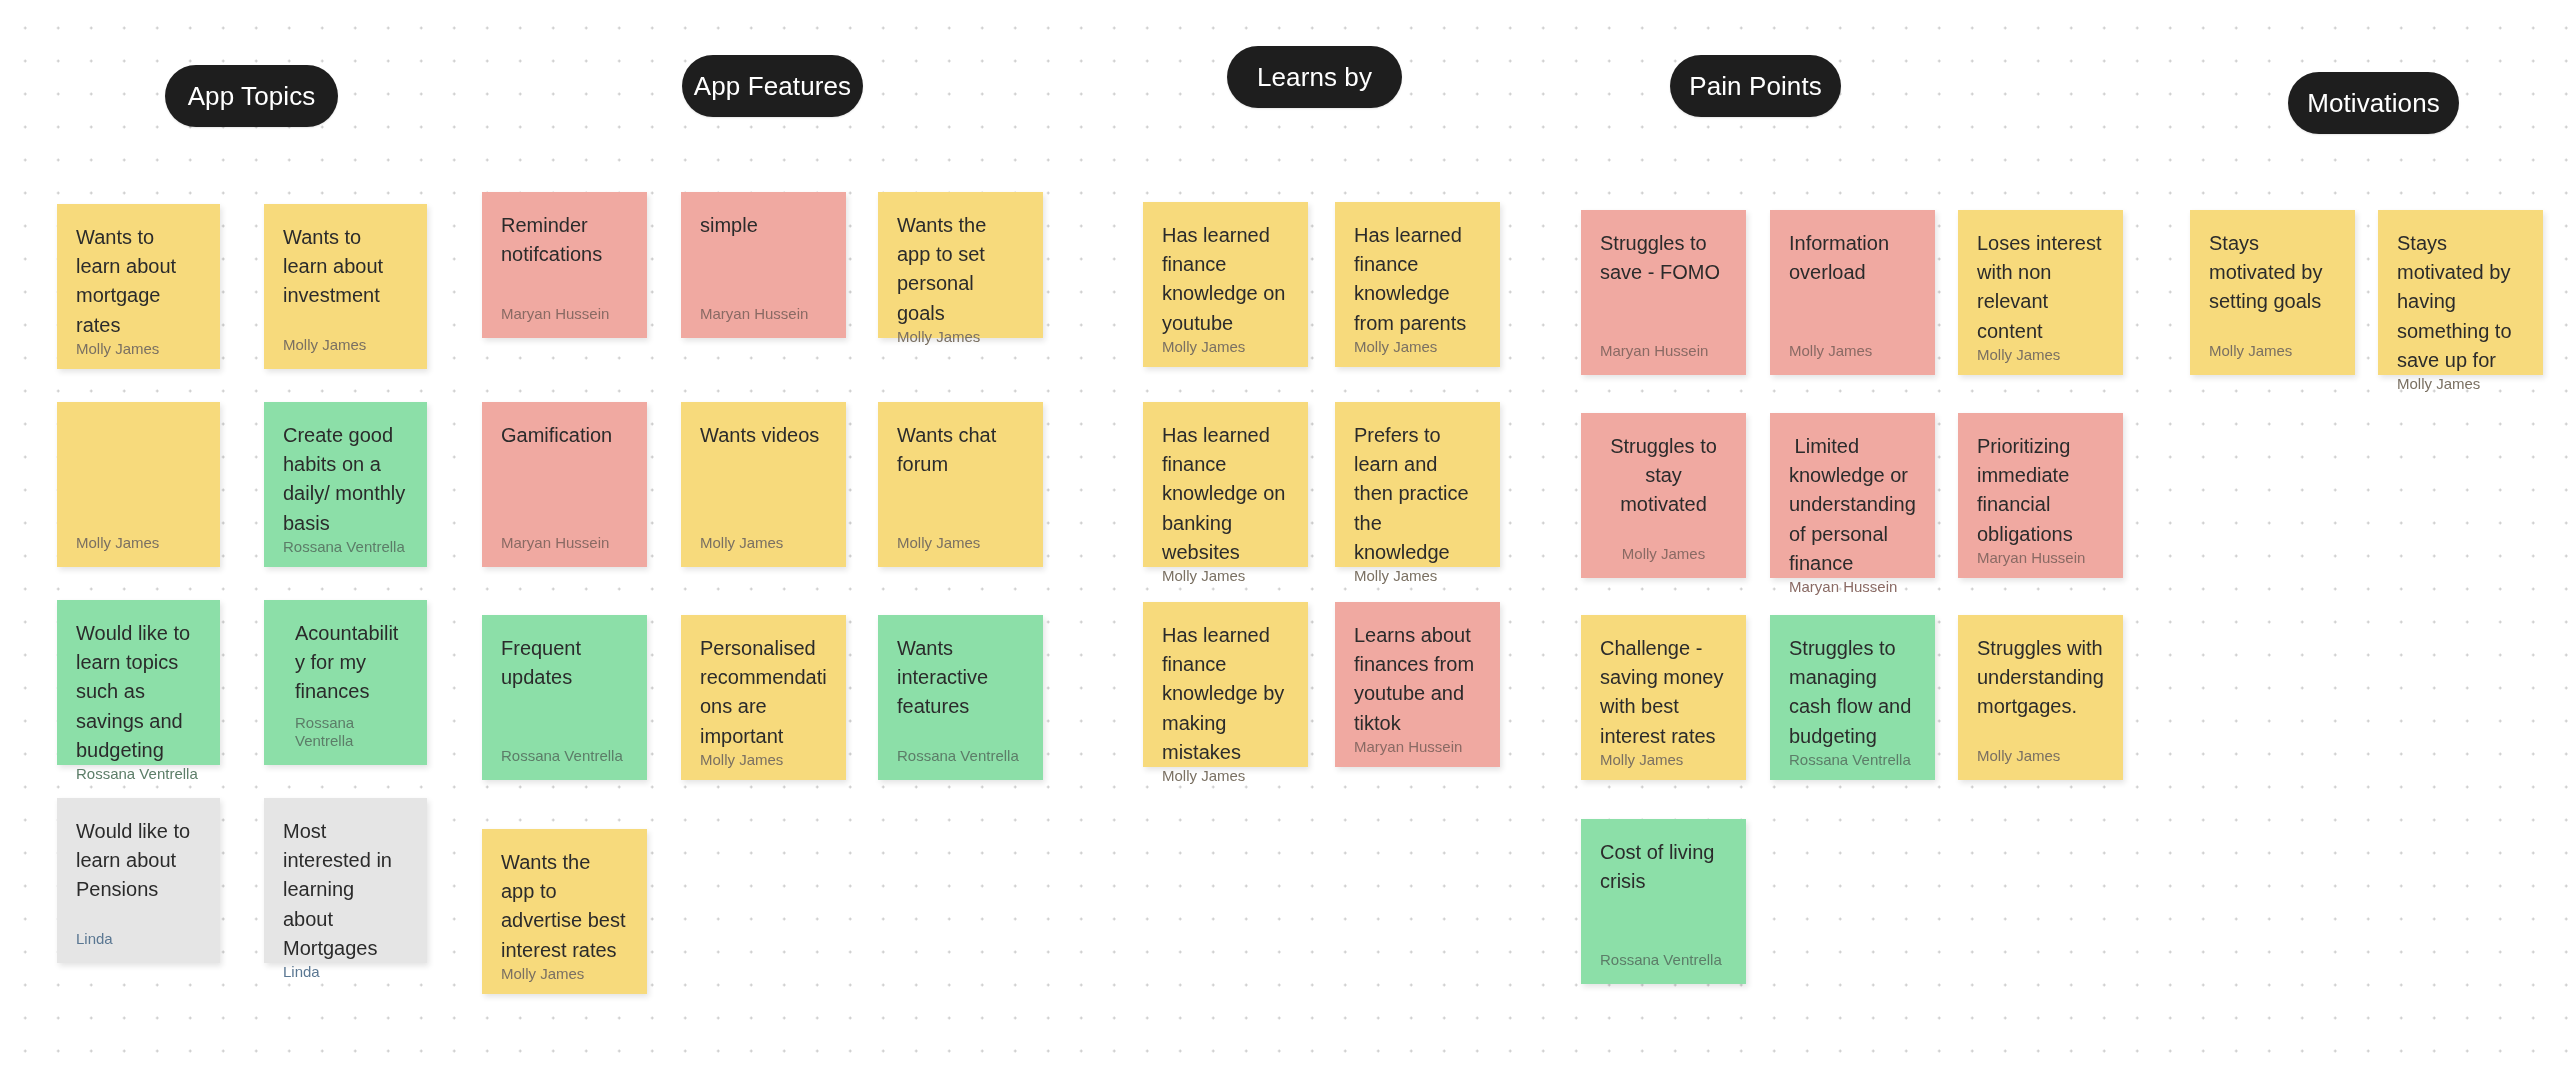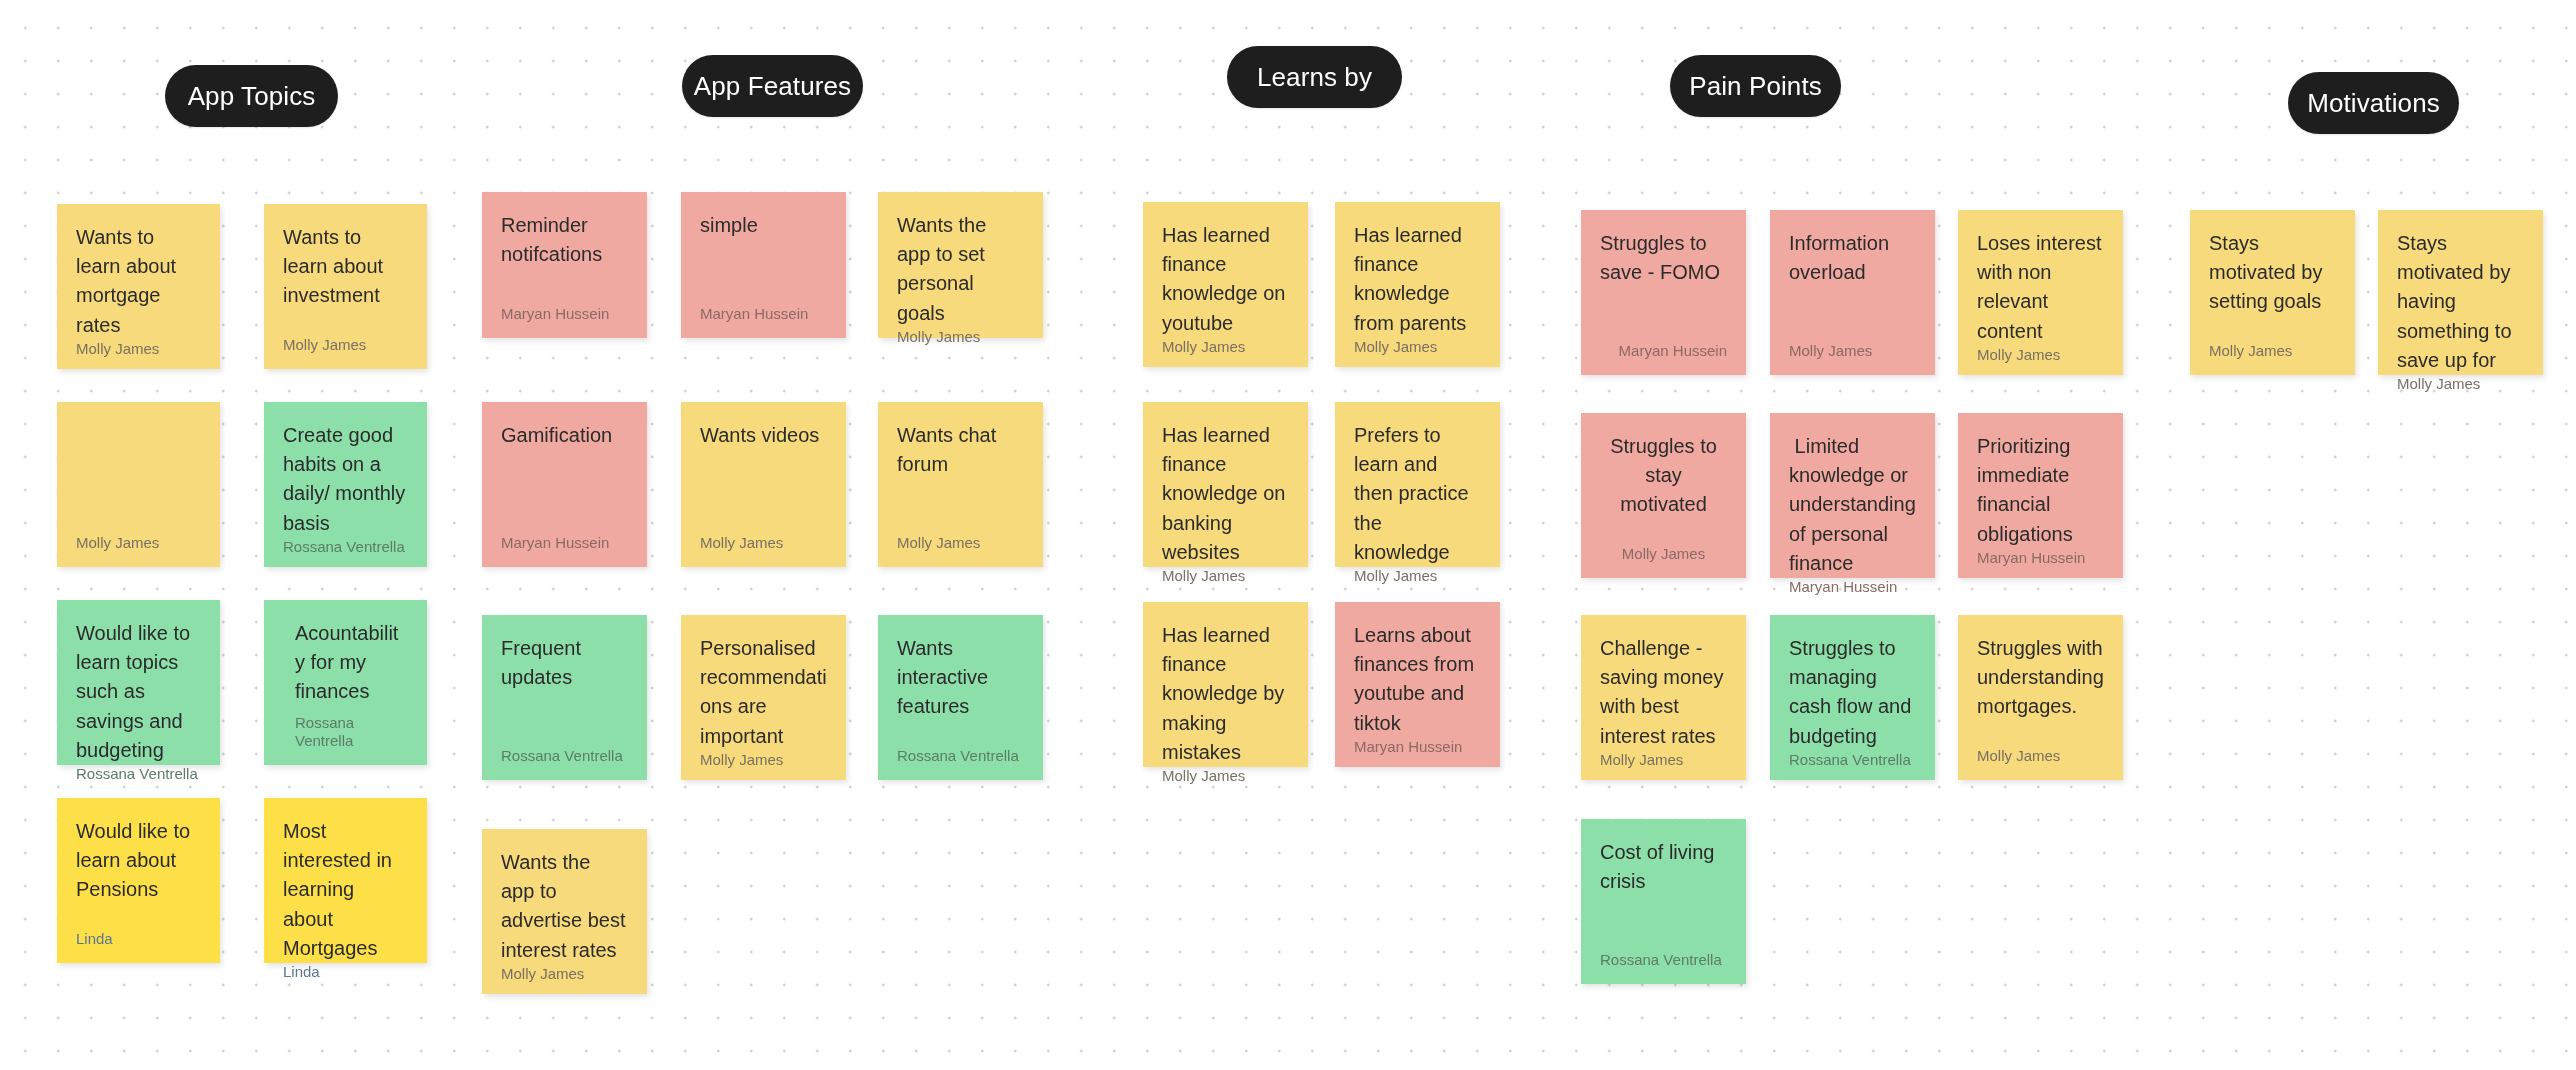--- a/index.html
+++ b/index.html
@@ -49,21 +49,21 @@
   }
   .note .author {
     font-size: 15px;
     line-height: 1.2;
     color: #7A7062;
     margin-top: auto;
   }
   .note.yellow  { background: #F7DA7C; }
   .note.red     { background: #F0A9A1; }
   .note.green   { background: #8CDFA8; }
-  .note.blue    { background: #fde047; }
+  .note.blue    { background: #e5e5e5; }
   .note.red   .author { color: #8A6A64; }
   .note.green .author { color: #5C7D68; }
   .note.blue  .author { color: #5A7792; }
 </style>
 </head>
 <body>
 
 <div id="board">
     <div class="pill" style="left: 165px; top: 65px; width: 173px; height: 62px;">
       <span>App Topics</span>
@@ -168,21 +168,21 @@
       <div class="author">Molly James</div>
     </div>
     <div class="note yellow" style="left: 1143px; top: 602px; width: 165px; height: 165px;">
       <div class="body">Has learned finance knowledge by making mistakes</div>
       <div class="author">Molly James</div>
     </div>
     <div class="note red" style="left: 1335px; top: 602px; width: 165px; height: 165px;">
       <div class="body">Learns about finances from youtube and tiktok</div>
       <div class="author">Maryan Hussein</div>
     </div>
-    <div class="note red" style="left: 1581px; top: 210px; width: 165px; height: 165px; align-items: flex-end;">
+    <div class="note red" style="left: 1581px; top: 210px; width: 165px; height: 165px;">
       <div class="body">Struggles to save - FOMO</div>
       <div class="author">Maryan Hussein</div>
     </div>
     <div class="note red" style="left: 1770px; top: 210px; width: 165px; height: 165px;">
       <div class="body">Information overload</div>
       <div class="author">Molly James</div>
     </div>
     <div class="note yellow" style="left: 1958px; top: 210px; width: 165px; height: 165px;">
       <div class="body">Loses interest with non relevant content</div>
       <div class="author">Molly James</div>

